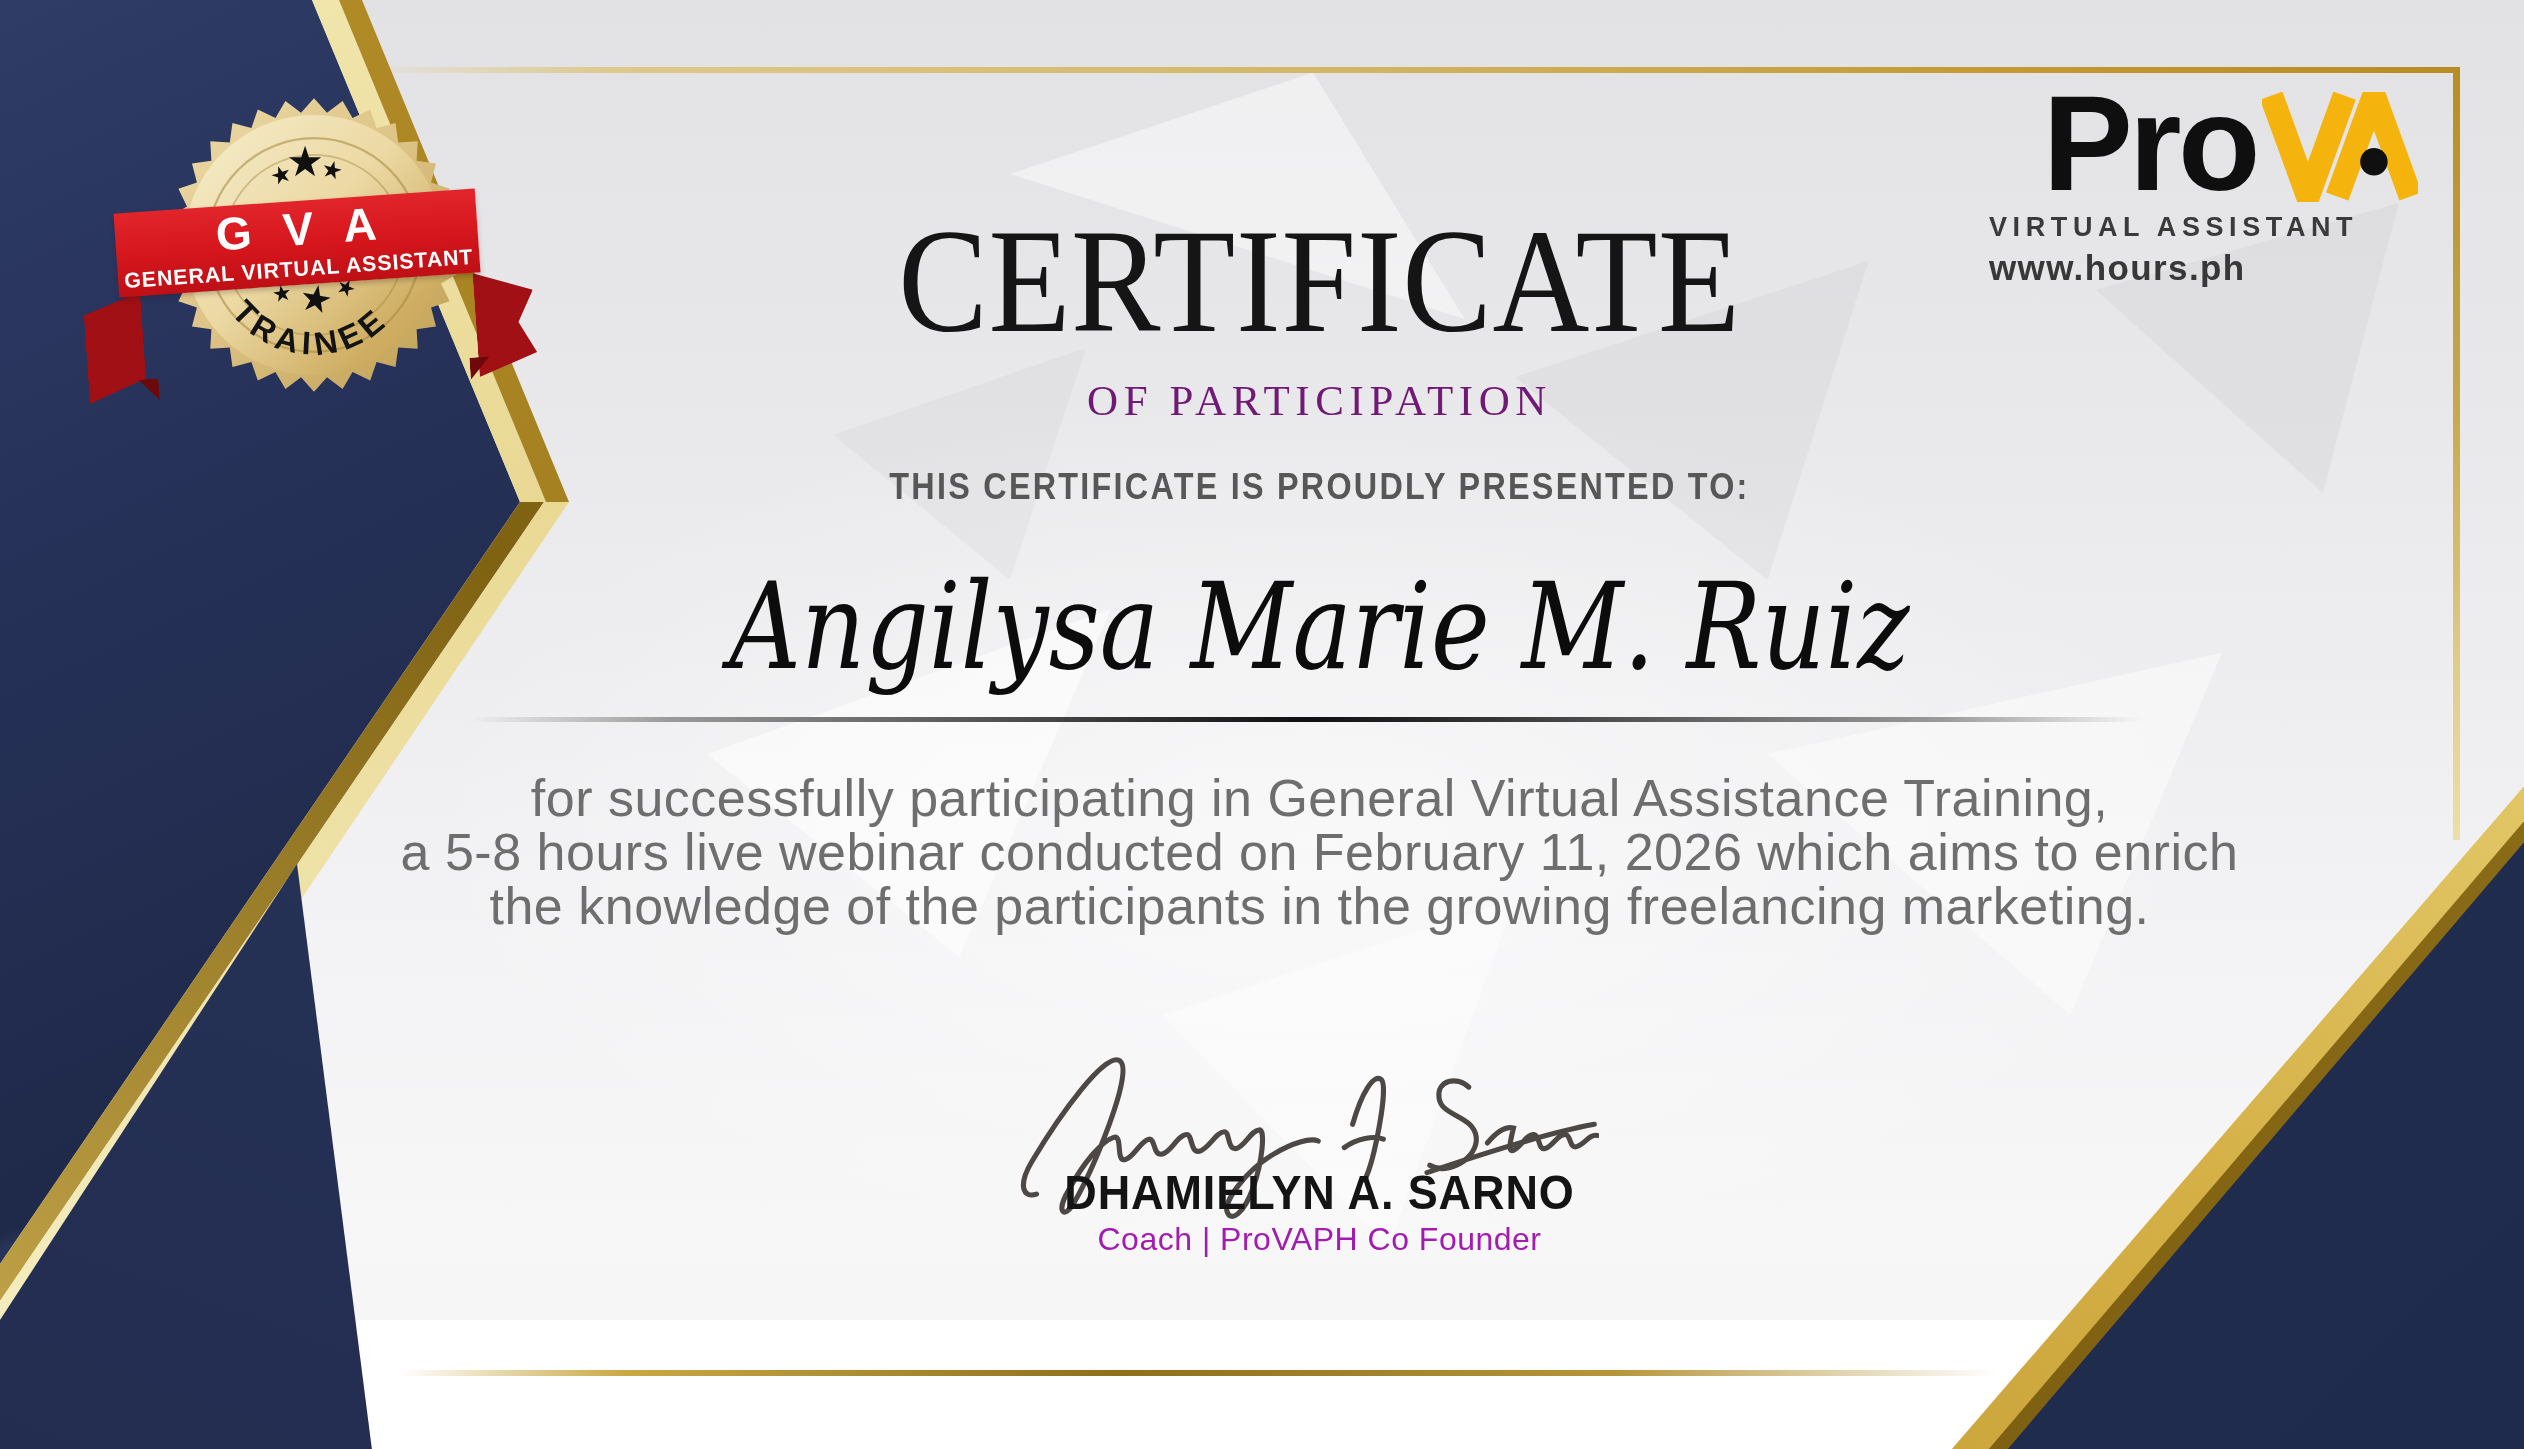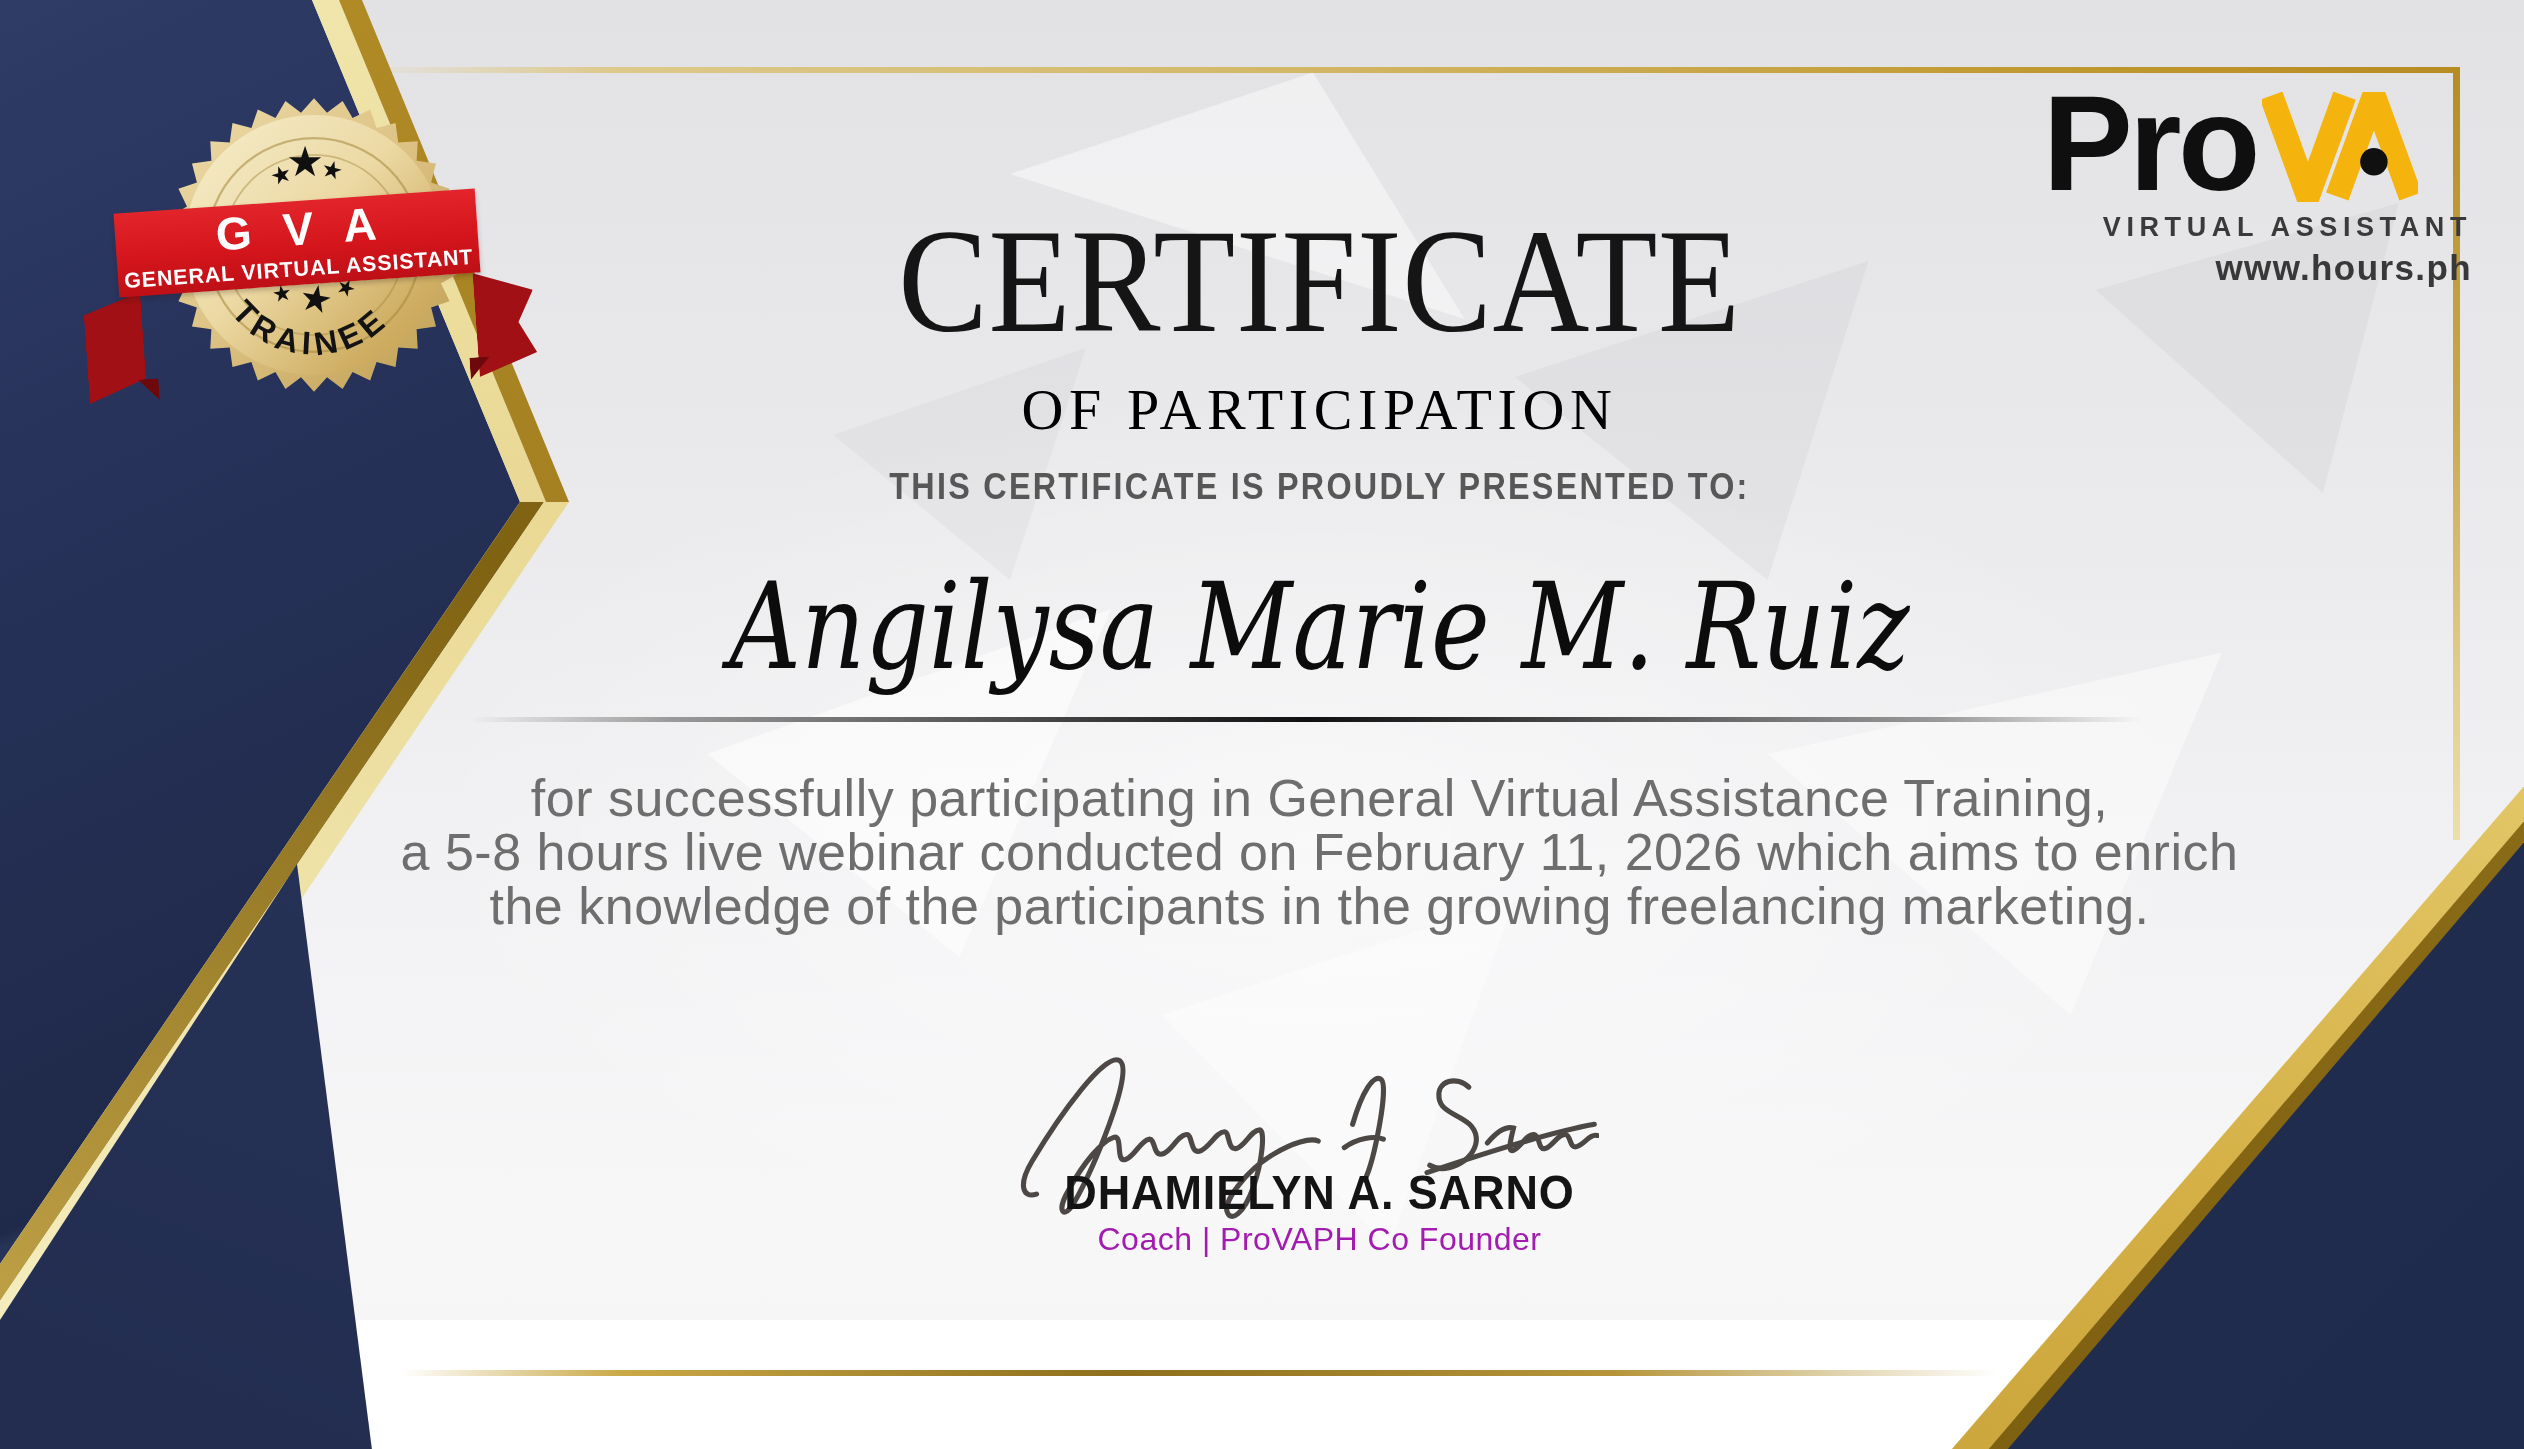--- a/index.html
+++ b/index.html
@@ -69,31 +69,31 @@
   .fold-right{left:416px;top:372px;width:20.4px;height:22px;clip-path:polygon(0 0,100% 0,0 100%);transform:rotate(-4deg);}
   .ribbon-band{left:62px;top:216px;width:362px;height:84px;transform:rotate(-4deg);
     background:linear-gradient(180deg,#e2242b 0%,var(--red) 55%,#bd1016 100%);
     display:flex;flex-direction:column;align-items:center;justify-content:center;
     box-shadow:0 2.8px 5.6px rgba(40,20,20,.25);}
   .ribbon-acronym{color:#fdfdfd;font-size:46px;font-weight:bold;letter-spacing:9.3px;line-height:1;margin-left:9.3px;}
   .ribbon-full{color:#fdfdfd;font-size:21.4px;font-weight:bold;letter-spacing:0.9px;line-height:1;margin-top:6.5px;}
   .star{position:absolute;color:#101010;line-height:1;transform:translate(-50%,-50%);}
   .star::before{content:"★";}
   
-  .logo{left:1989px;top:85px;width:483px;text-align:right;}
+  .logo{left:1989px;top:85px;width:483px;text-align:left;}
   .logo-row{display:flex;align-items:flex-end;justify-content:center;}
   .logo-pro{font-size:135px;font-weight:bold;letter-spacing:-3.7px;color:#0f0f0f;line-height:.88;}
   .logo-va{margin-left:5.6px;margin-bottom:1.9px;}
   .logo-tagline{margin-top:8px;font-size:27px;font-weight:bold;letter-spacing:5.6px;color:#3a3a3a;}
   .logo-site{margin-top:5.6px;font-size:35px;font-weight:bold;letter-spacing:1.4px;color:#383838;}
   
   .center-col{left:390px;width:1859px;text-align:center;}
   .title{top:206px;font-family:"Liberation Serif",serif;font-size:149px;font-weight:500;
     color:#151515;line-height:1;transform:scaleX(.9);letter-spacing:0.9px;}
-  .subtitle{top:375px;font-family:"Liberation Serif",serif;font-size:58px;color:#000000;
+  .subtitle{top:375px;font-family:"Liberation Serif",serif;font-size:43px;color:#701a75;
     letter-spacing:5.6px;line-height:1.2;}
   .presented{top:468px;font-size:33px;font-weight:bold;color:#575757;letter-spacing:2.3px;transform:scale(.98,1.1);}
   .recipient{top:563px;font-family:"DejaVu Serif",serif;font-style:italic;font-size:113px;
     color:#0c0c0c;line-height:1.15;transform:scale(.88,1.06);}
   .name-divider{left:469px;top:717px;width:1673px;height:4.6px;
     background:linear-gradient(90deg,rgba(130,130,130,0) 0%,#9a9a9a 12%,#2a2a2a 42%,#101010 50%,#2a2a2a 58%,#9a9a9a 88%,rgba(130,130,130,0) 100%);}
   .body-text{top:771px;font-size:52px;line-height:54px;color:#6e6e6e;letter-spacing:0.5px;}
   .sig-wrap{left:1004px;top:1022px;width:595px;height:200px;}
   .signer-name{top:1167px;font-size:45px;font-weight:bold;color:#141414;letter-spacing:0.9px;transform:scaleY(1.05);}
   .signer-role{top:1221px;font-size:32px;color:#a21caf;letter-spacing:0.5px;}

